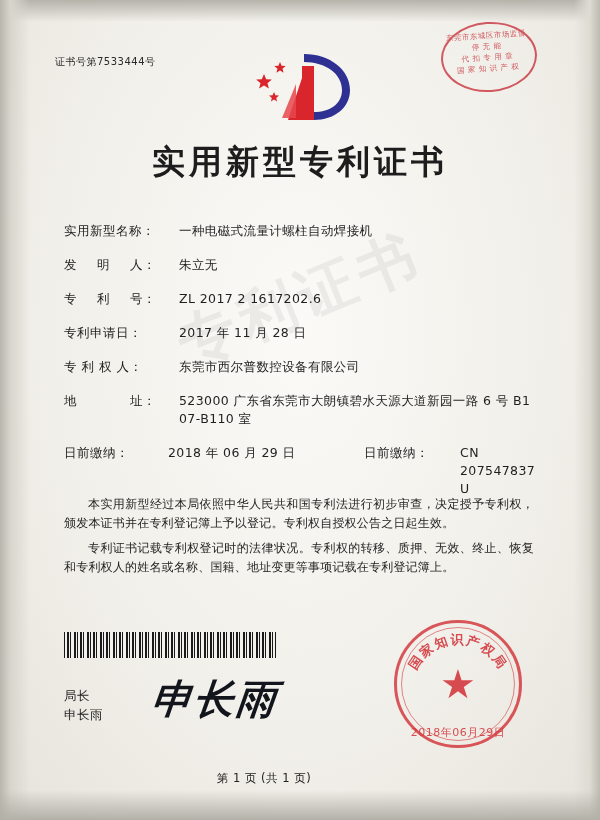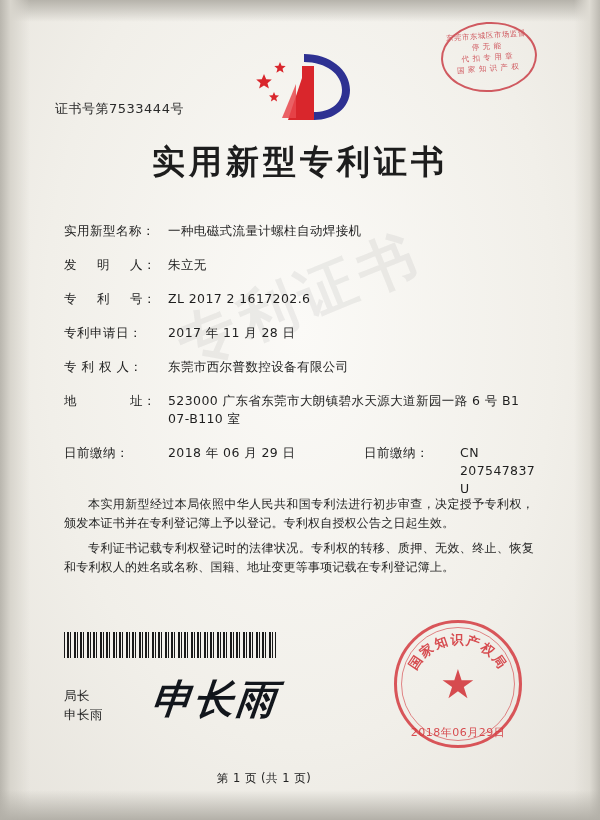--- a/index.html
+++ b/index.html
@@ -40,25 +40,24 @@
   }
   .edge-bottom {
     position: absolute; left: 0; bottom: 0; width: 600px; height: 30px;
     background: linear-gradient(to top, #b3b0a8 0%, rgba(243,241,236,0) 100%);
     pointer-events: none;
   }
 
   .cert-no {
     position: absolute;
     left: 55px; top: 55px;
-    font-size: 13px;
+    font-size: 10px;
     color: #2a2a2a;
     letter-spacing: 0.5px;
     white-space: nowrap;
-    margin-top: 45px;
   }
 
   
   .logo {
     position: absolute;
     left: 252px; top: 48px;
     width: 110px; height: 78px;
   }
 
   
@@ -114,20 +113,21 @@
     position: absolute;
     left: 64px; top: 222px;
     width: 480px;
     font-size: 12.5px;
     color: #1f1f1f;
   }
   .field-row {
     display: flex;
     margin-bottom: 16px;
     line-height: 18px;
+    gap: 11px;
   }
   .field-label {
     width: 104px;
     flex: 0 0 104px;
     letter-spacing: 0.5px;
     white-space: nowrap;
   }
   .field-label.spread {
     display: flex;
     justify-content: space-between;

